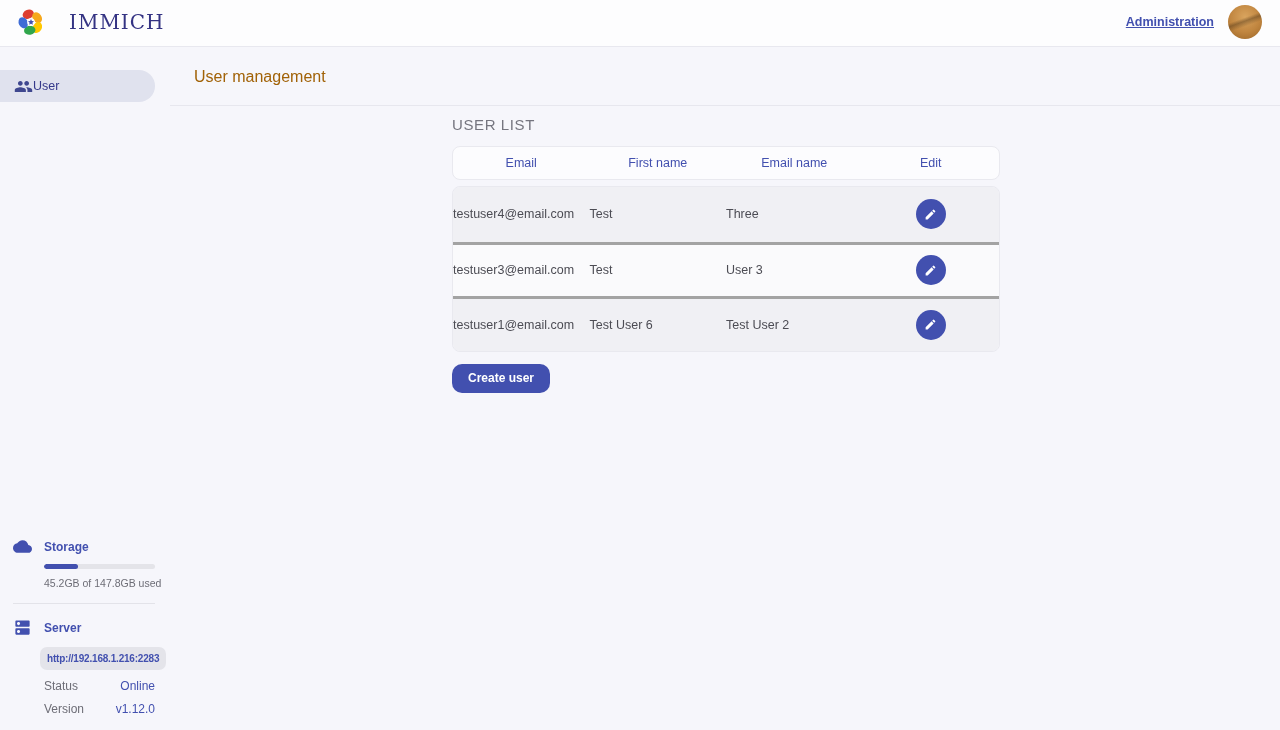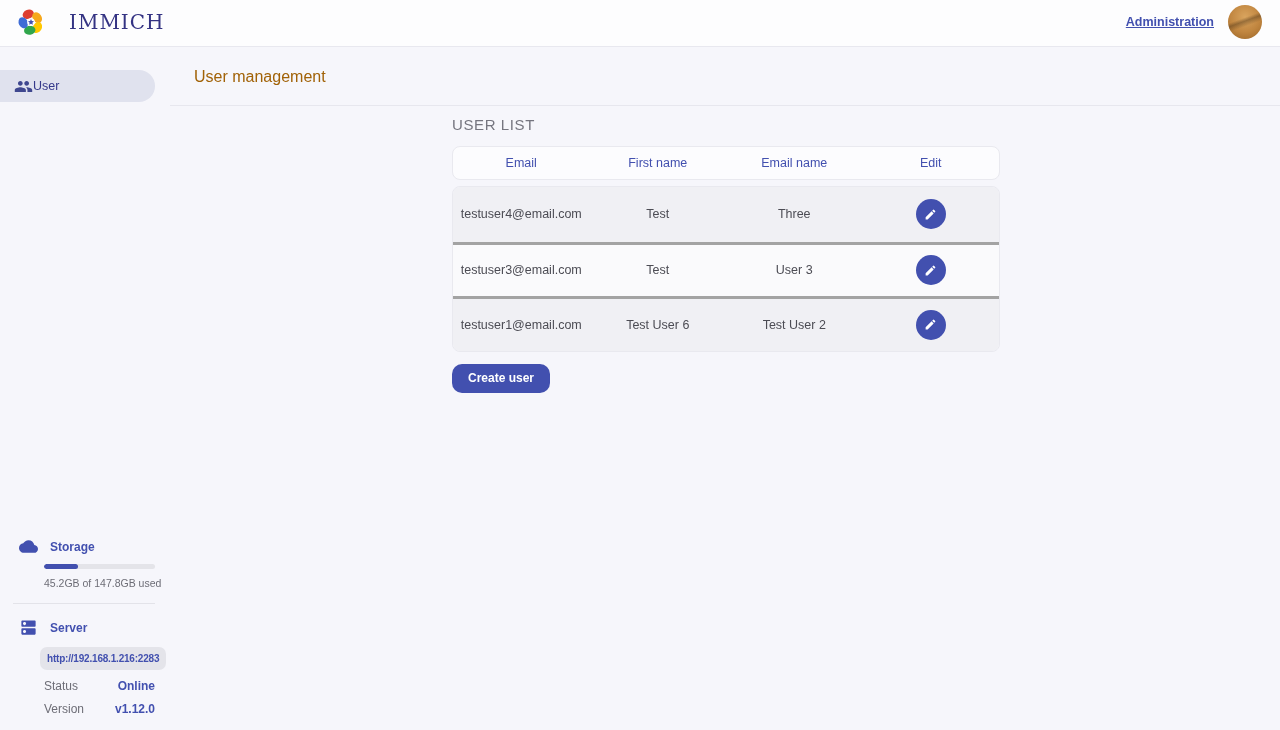--- a/index.html
+++ b/index.html
@@ -66,21 +66,21 @@
   }
   .side-item .label {
     font-size:12.5px; font-weight:500; color:#35398b;
   }
 
   .side-bottom {
     position:absolute; left:0; bottom:14px; width:170px;
   }
   .side-sec-title {
     display:flex; align-items:center; gap:12px;
-    padding-left:19px;
+    padding-left:13px;
   }
   .side-sec-title .t {
     font-size:12px; font-weight:bold; color:#4250af;
   }
   .progress-track {
     margin:8px 0 0 44px;
     width:111px; height:5px; border-radius:3px;
     background:#e4e4e9; overflow:hidden;
   }
   .progress-fill {
@@ -104,21 +104,21 @@
     font-size:10px; font-weight:bold; color:#4250af;
     letter-spacing:-0.2px;
     text-align:right;
   }
   .kv-row {
     display:flex; justify-content:space-between;
     margin:9px 0 0 44px; width:111px;
     font-size:12px;
   }
   .kv-row .k { color:#6d6d76; }
-  .kv-row .v { color:#4250af; font-weight:bold; }
+  .kv-row .v { color:#4250af; font-weight:normal; }
 
   
   .page-header {
     position:absolute; left:170px; top:47px;
     width:1110px; height:59px;
     border-bottom:1px solid #e7e7ee;
   }
   .page-title {
     position:absolute; left:24px; top:0;
     line-height:59px;
@@ -154,21 +154,20 @@
   .table-row {
     height:54.5px;
     display:grid;
     grid-template-columns:1fr 1fr 1fr 1fr;
     align-items:center;
   }
   .table-row:nth-child(odd) { background:#f0f0f4; }
   .table-row:nth-child(even) { background:#fafafc; }
   .table-row + .table-row { border-top:3px solid #a3a3a3; }
   .table-row .cell {
-    text-align:center;
     font-size:12.5px; color:#4c4c54;
   }
   .edit-btn {
     width:30px; height:30px; border-radius:50%;
     background:#4250af; border:none;
     display:flex; align-items:center; justify-content:center;
     margin:0 auto; cursor:pointer;
   }
   .create-btn {
     margin-top:12px;

